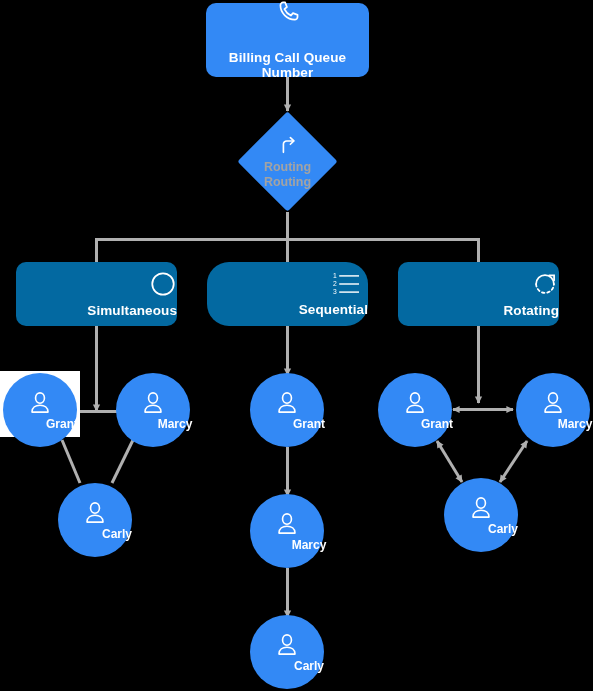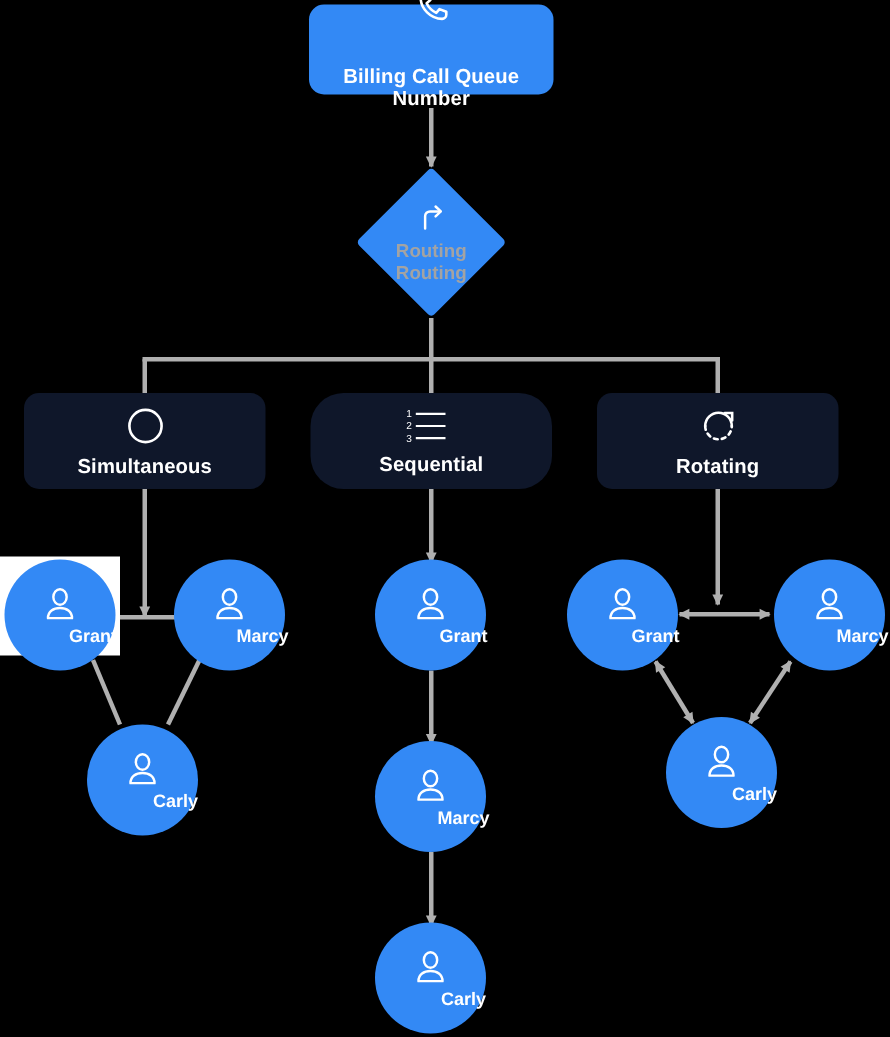--- a/index.html
+++ b/index.html
@@ -42,21 +42,21 @@
     font-size: 13.5px;
     font-weight: bold;
     letter-spacing: 0.1px;
     line-height: 1.1;
   }
   .rect-node .node-icon {
     margin-bottom: 6px;
     line-height: 0;
   }
   .node-blue { background: #3389f5; }
-  .node-orange { background: #0f172a; }
+  .node-orange { background: #0369a1; align-items: flex-end; }
 
   
   .diamond-wrap {
     position: absolute;
   }
   .diamond-shape {
     position: absolute;
     left: 0; top: 0;
     width: 100%;
     height: 100%;
@@ -145,21 +145,21 @@
     <line x1="287.5" y1="568" x2="287.5" y2="617" stroke="#b0b0b0" stroke-width="3" marker-end="url(#arrowEnd)"></line>
 
     <line x1="478.5" y1="326" x2="478.5" y2="403" stroke="#b0b0b0" stroke-width="3" marker-end="url(#arrowEnd)"></line>
     <line x1="453" y1="409.5" x2="513" y2="409.5" stroke="#b0b0b0" stroke-width="3" marker-start="url(#arrowStart)" marker-end="url(#arrowEnd)"></line>
     <line x1="437" y1="441" x2="462" y2="482" stroke="#b0b0b0" stroke-width="3" marker-start="url(#arrowStart)" marker-end="url(#arrowEnd)"></line>
     <line x1="527" y1="441" x2="500" y2="482" stroke="#b0b0b0" stroke-width="3" marker-start="url(#arrowStart)" marker-end="url(#arrowEnd)"></line>
   </svg>
 
   <div class="whitepatch" style="left:0px; top:371px; width:80px; height:66px;"></div>
 
-  <div class="rect-node node-blue" style="left:206px; top:3px; width:163px; height:60px;gap:20px;">
+  <div class="rect-node node-blue" style="left:206px; top:3px; width:163px; height:74px;gap:20px;">
     <span class="node-icon">
       <svg width="26" height="26" viewBox="0 0 24 24" fill="none" stroke="#ffffff" stroke-width="1.6" stroke-linecap="round" stroke-linejoin="round">
         <path d="M7.5 3.2 C6.2 3.2 5 4.4 5 5.8 C5 12.8 11.2 19 18.2 19 C19.6 19 20.8 17.8 20.8 16.5
                  L20.8 14.6 L16.6 13.0 L14.6 15.3 C12.3 14.2 9.8 11.7 8.7 9.4 L11.0 7.4 L9.4 3.2 Z"></path>
       </svg>
     </span>
     <span class="node-label">Billing Call Queue Number</span>
   </div>
 
   <div class="diamond-wrap" style="left:252px; top:126px; width:71px; height:71px;">

